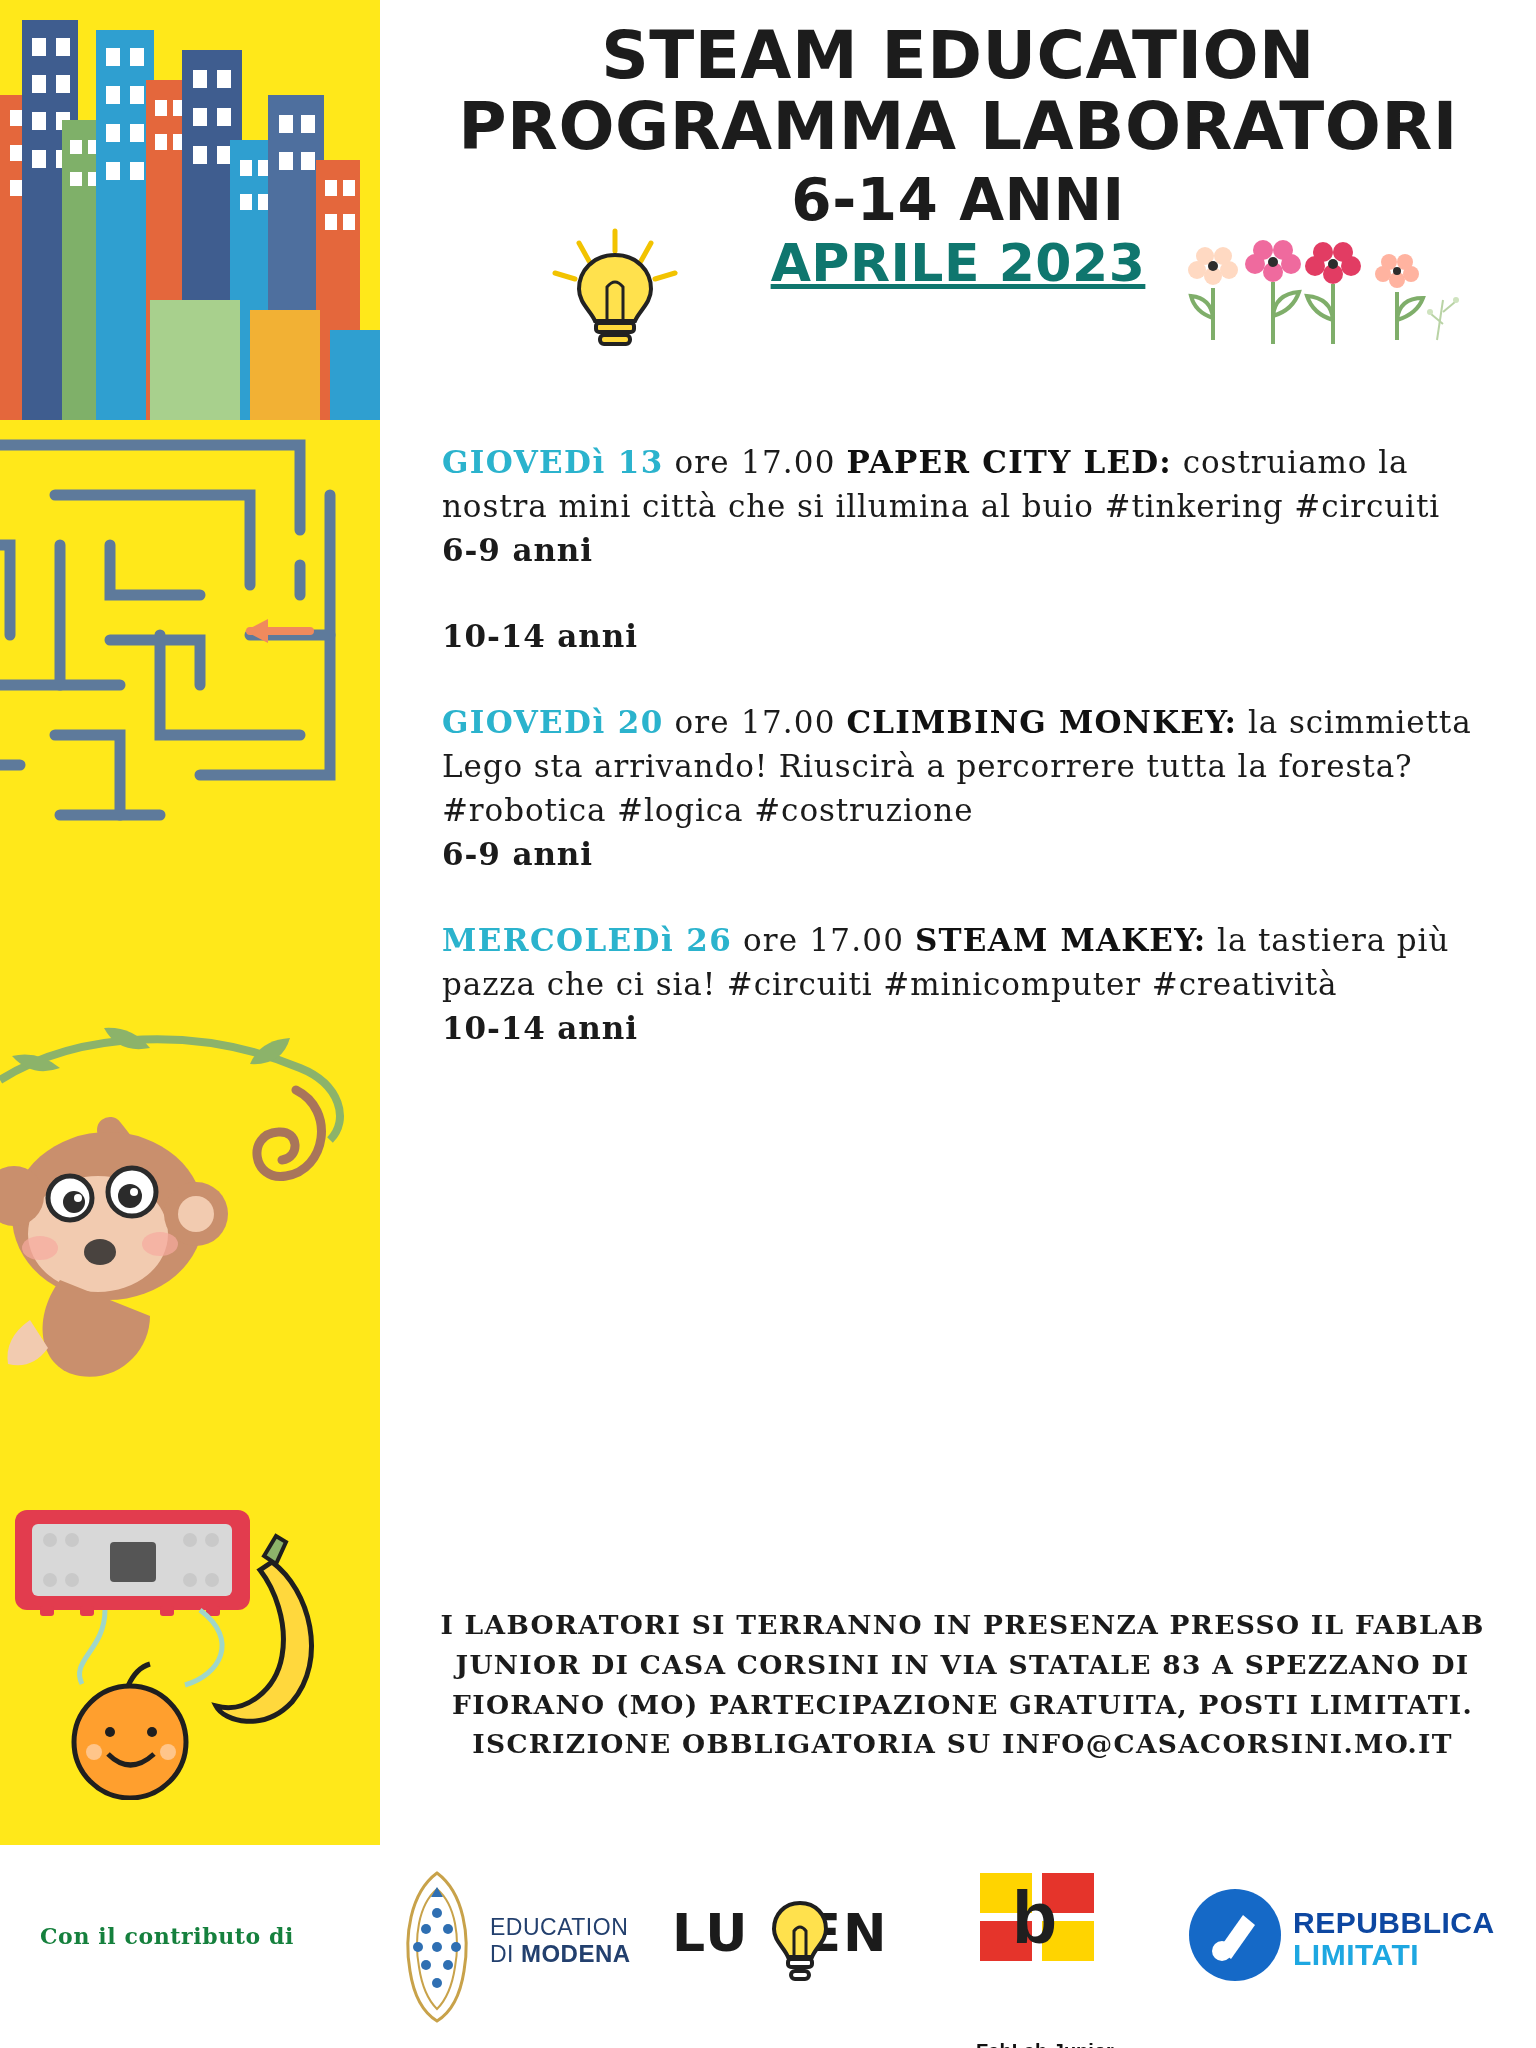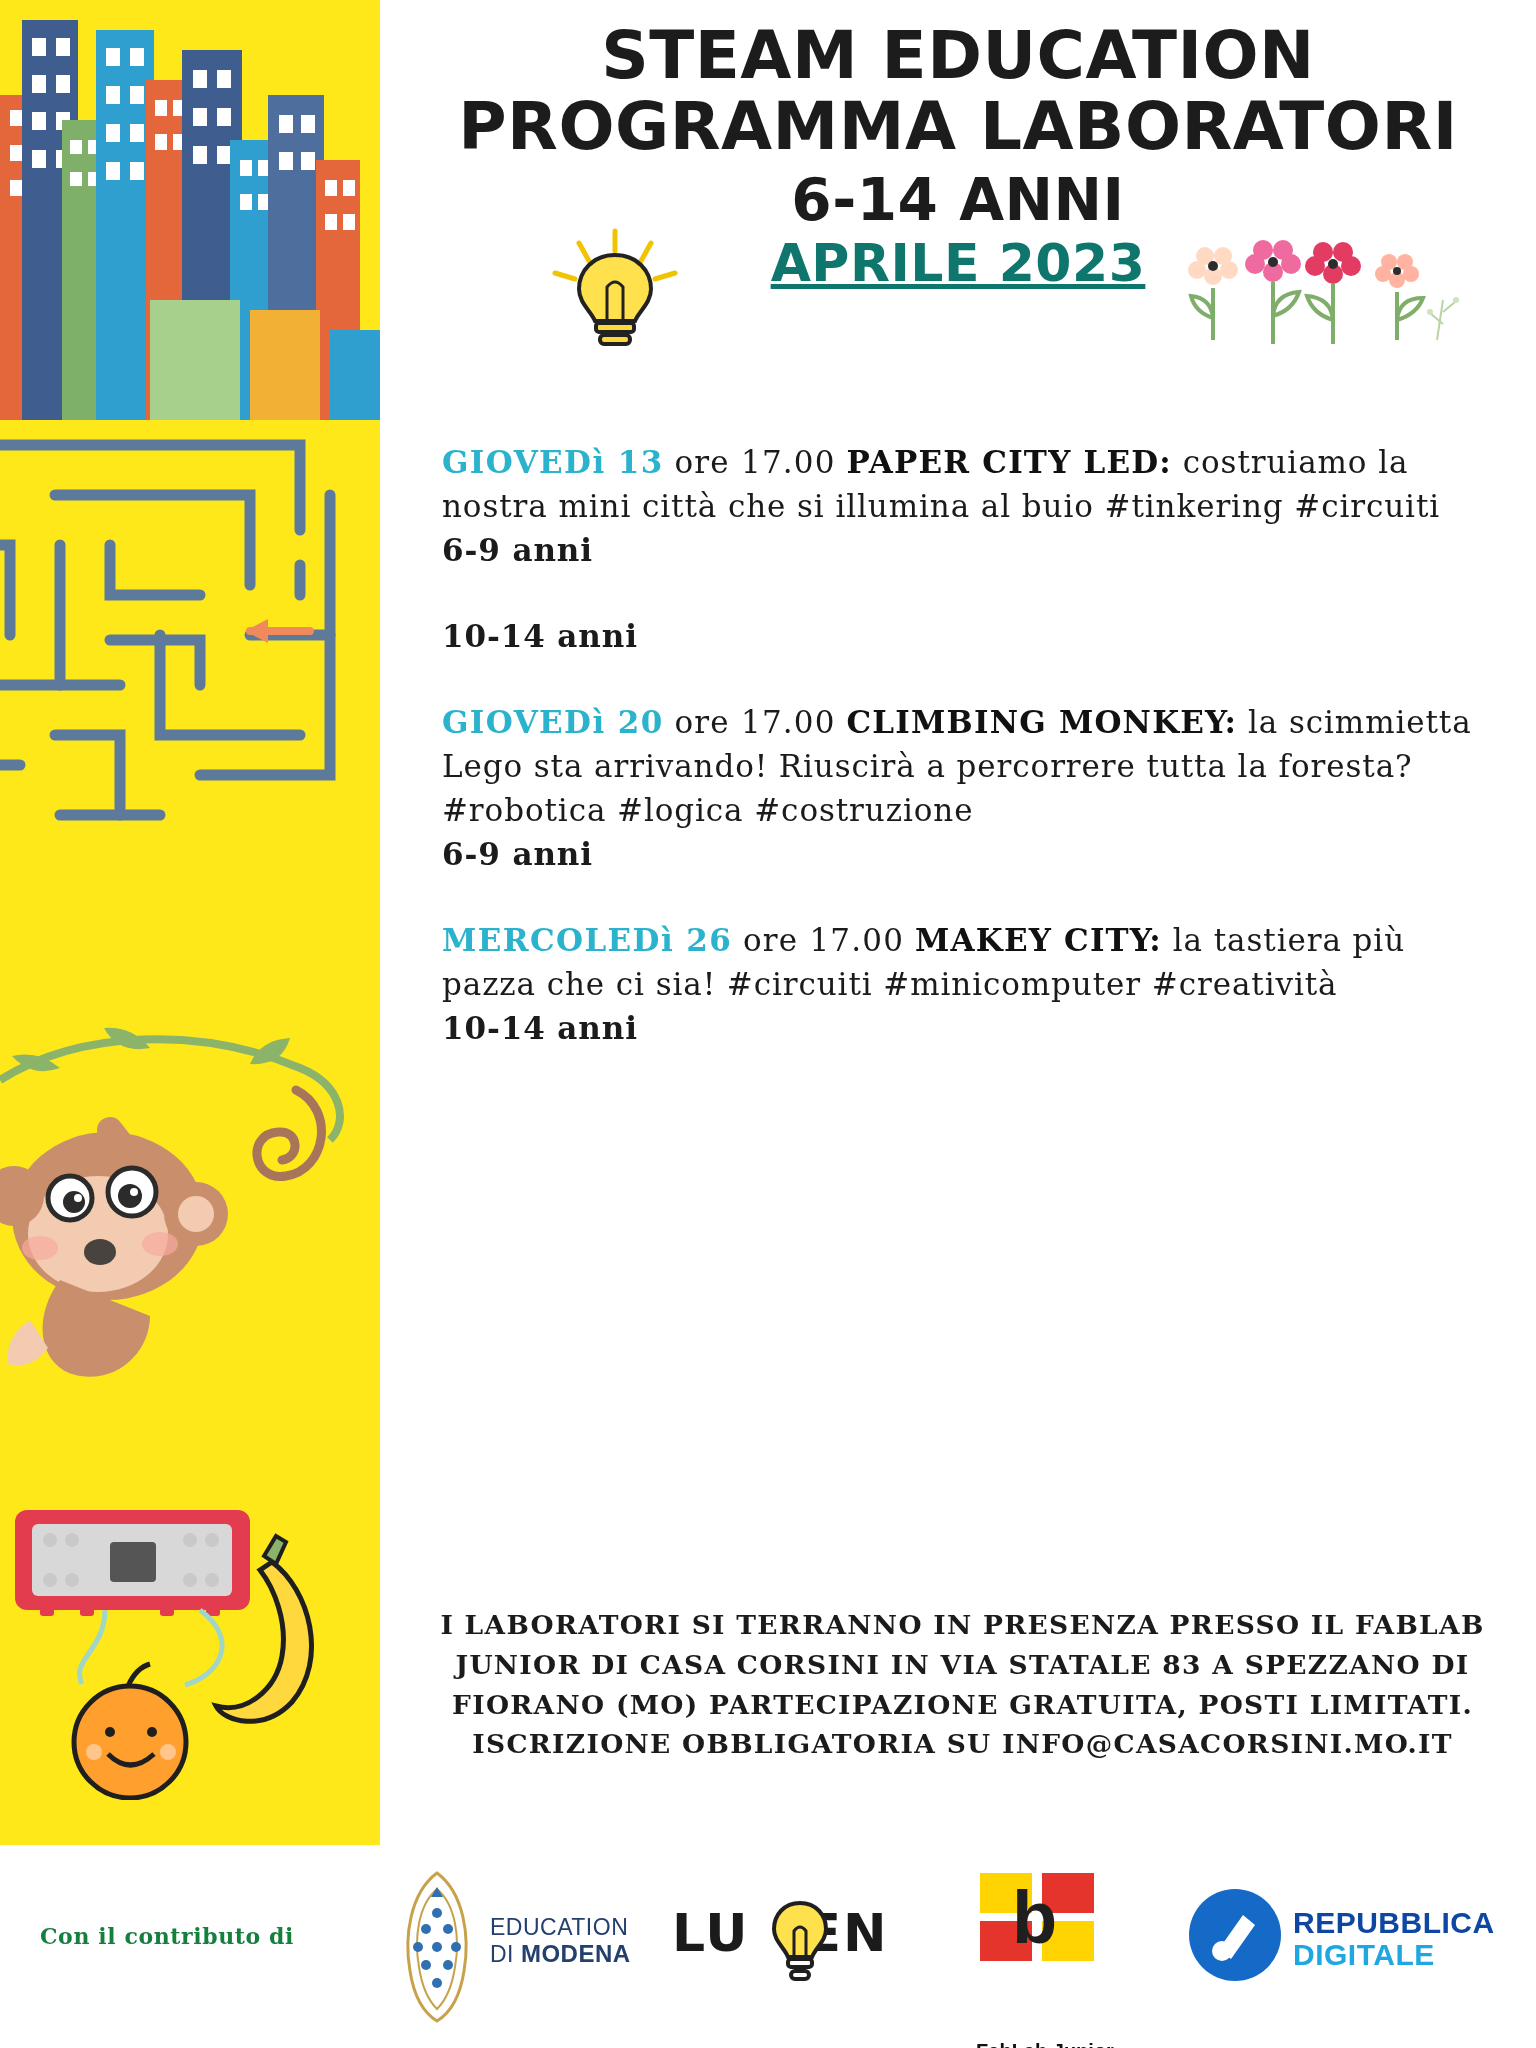--- a/index.html
+++ b/index.html
@@ -460,21 +460,21 @@
       <span class="lab">CLIMBING MONKEY:</span>
       <span>la scimmietta Lego sta arrivando! Riuscirà a percorrere tutta la foresta? #robotica #logica #costruzione</span>
     </p>
     <p class="age">6-9 anni</p>
   </div>
 
   <div class="entry">
     <p>
       <span class="day">MERCOLEDì 26</span>
       <span class="time">ore 17.00</span>
-      <span class="lab">MAKEY CITY:</span>
+      <span class="lab">STEAM MAKEY:</span>
       <span>la tastiera più pazza che ci sia! #circuiti #minicomputer #creatività</span>
     </p>
     <p class="age">10-14 anni</p>
   </div>
 
 </div>
 
 <div class="footnote">I LABORATORI SI TERRANNO IN PRESENZA PRESSO IL FABLAB JUNIOR DI CASA CORSINI IN VIA STATALE 83 A SPEZZANO DI FIORANO (MO) PARTECIPAZIONE GRATUITA, POSTI LIMITATI. ISCRIZIONE OBBLIGATORIA SU INFO@CASACORSINI.MO.IT</div>
 
 <div class="logos">
@@ -531,17 +531,17 @@
   </div>
 
   <div class="logo repdig">
     <svg width="100" height="100" viewBox="0 0 100 100">
       <circle cx="50" cy="50" r="46" fill="#1569c7"></circle>
       <path d="M34 64 L58 30 L70 40 L46 74 Z" fill="#ffffff"></path>
       <circle cx="37" cy="66" r="10" fill="#ffffff"></circle>
     </svg>
     <div class="rd-text">
       <div class="r1">REPUBBLICA</div>
-      <div class="r2">DIGITALE</div>
+      <div class="r2">LIMITATI</div>
     </div>
   </div>
 
 </div>
 
 </body></html>

